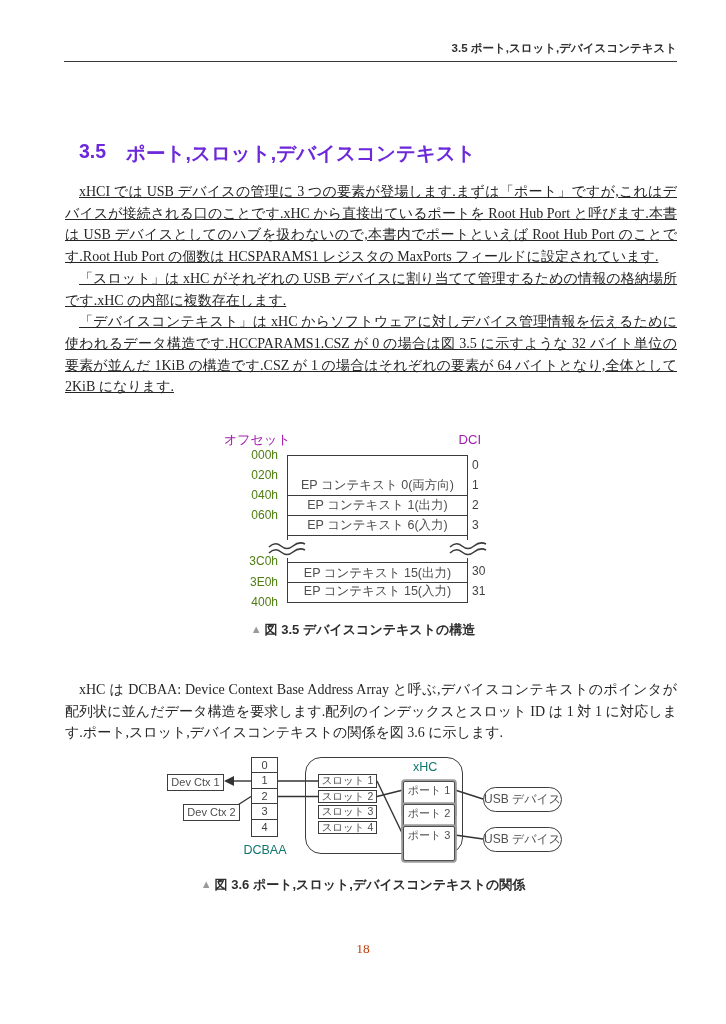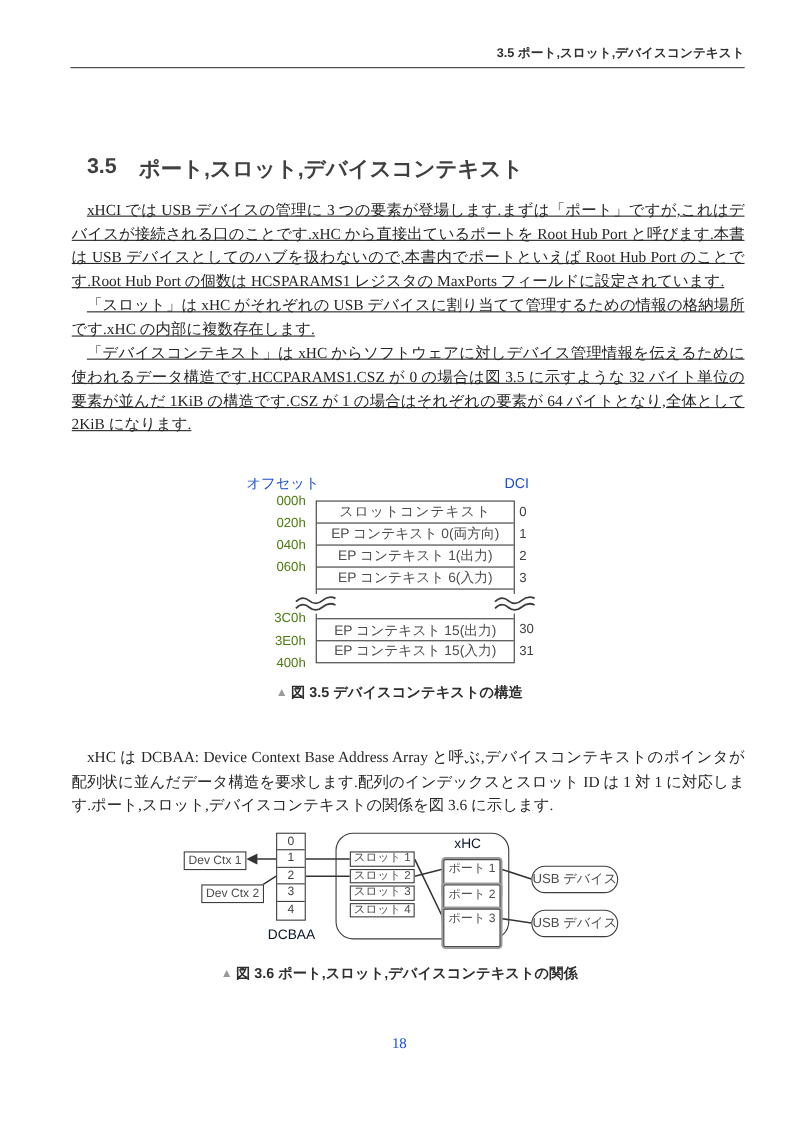--- a/index.html
+++ b/index.html
@@ -13,36 +13,36 @@
     position:absolute;top:41px;right:49px;
     font-family:"Liberation Sans","DejaVu Sans",sans-serif;
     font-weight:bold;font-size:11.5px;color:#303030;white-space:nowrap;
   }
   .head-rule{position:absolute;top:61px;left:64px;width:613px;height:0;border-top:1.3px solid #3a3a3a;}
 
   
   .section-heading{
     position:absolute;top:140px;left:79px;display:flex;gap:20px;
     font-family:"Liberation Sans","DejaVu Sans",sans-serif;
-    font-weight:bold;font-size:19.5px;color:#404040;white-space:nowrap;
+    font-weight:bold;font-size:19.5px;color:#6d28d9;white-space:nowrap;
   }
 
   
   .body-block{
     position:absolute;left:65px;width:612px;
     font-size:14px;line-height:21.7px;text-align:justify;
     word-break:break-all;overflow:hidden;
   }
   .body-block p{margin:0;text-indent:14px;}
   #body1{top:181px;height:248px;text-decoration:underline;}
   #body2{top:679px;height:70px;}
 
   
   .f35-label{position:absolute;font-family:"Liberation Sans","DejaVu Sans",sans-serif;
-    font-size:13px;color:#1d4ed8;white-space:nowrap;}
+    font-size:13px;color:#a21caf;white-space:nowrap;}
   .f35-box{position:absolute;left:287px;top:455px;width:181px;height:148px;
     border:1.6px solid #3c3c3c;box-sizing:border-box;}
   .f35-row{position:absolute;left:0;right:0;box-sizing:border-box;
     font-family:"Liberation Sans","DejaVu Sans",sans-serif;
     font-size:12.5px;color:#4d4d4d;text-align:center;white-space:nowrap;overflow:hidden;}
   .f35-off{position:absolute;left:228px;width:50px;text-align:right;
     font-family:"Liberation Sans","DejaVu Sans",sans-serif;
     font-size:12px;line-height:12px;color:#4d7c0f;}
   .f35-dci{position:absolute;left:472px;width:24px;text-align:left;
     font-family:"Liberation Sans","DejaVu Sans",sans-serif;
@@ -62,32 +62,32 @@
     font-family:"Liberation Sans","DejaVu Sans",sans-serif;color:#4d4d4d;
     text-align:center;white-space:nowrap;overflow:hidden;background:#fff;}
   .devctx{left:167px;width:57px;height:17px;font-size:11px;line-height:15px;text-align:center;}
   .dcbaa-col{position:absolute;left:251px;top:757px;width:27px;height:80px;
     border:1.5px solid #3c3c3c;box-sizing:border-box;background:#fff;}
   .dcbaa-cell{height:15.4px;line-height:15.4px;box-sizing:border-box;
     border-bottom:1px solid #3c3c3c;text-align:center;
     font-family:"Liberation Sans","DejaVu Sans",sans-serif;font-size:11px;color:#3f3f3f;}
   .dcbaa-cell:last-child{border-bottom:none;}
   .f36-text{position:absolute;font-family:"Liberation Sans","DejaVu Sans",sans-serif;
-    color:#0f172a;white-space:nowrap;}
+    color:#0f766e;white-space:nowrap;}
   .xhc-rect{position:absolute;left:305px;top:757px;width:158px;height:97px;
     border:1.6px solid #3c3c3c;border-radius:16px;box-sizing:border-box;}
   .slot{left:318px;width:59px;height:13.5px;font-size:10.5px;line-height:11.5px;border-width:1.2px;}
   .port{left:403px;width:52px;height:35px;font-size:11px;line-height:16px;
     border:1px solid #4c4c4c;box-shadow:0 0 0 1.8px #9b9b9b;border-radius:2px;}
   .usb{left:483px;width:79px;height:25px;font-size:12px;line-height:23px;
     border:1.6px solid #3c3c3c;border-radius:12.5px;}
   .connector-svg{position:absolute;left:0;top:750px;pointer-events:none;}
 
   .page-number{position:absolute;top:941px;left:0;width:726px;text-align:center;
-    font-size:13.5px;color:#1d4ed8;}
+    font-size:13.5px;color:#c2410c;}
 </style>
 </head>
 <body>
 
 <div class="page">
 
   <div class="running-head">3.5 ポート,スロット,デバイスコンテキスト</div>
   <div class="head-rule"></div>
 
   <div class="section-heading">
@@ -101,21 +101,20 @@
     <p>「デバイスコンテキスト」は xHC からソフトウェアに対しデバイス管理情報を伝えるために使われるデータ構造です.HCCPARAMS1.CSZ が 0 の場合は図 3.5 に示すような 32 バイト単位の要素が並んだ 1KiB の構造です.CSZ が 1 の場合はそれぞれの要素が 64 バイトとなり,全体として 2KiB になります.</p>
   </div>
   <div class="body-block" id="body2">
     <p>xHC は DCBAA: Device Context Base Address Array と呼ぶ,デバイスコンテキストのポインタが配列状に並んだデータ構造を要求します.配列のインデックスとスロット ID は 1 対 1 に対応します.ポート,スロット,デバイスコンテキストの関係を図 3.6 に示します.</p>
   </div>
 
   <div class="f35-label" style="left:224px;top:431px;">オフセット</div>
   <div class="f35-label" style="left:451px;top:432px;width:30px;text-align:right;">DCI</div>
 
   <div class="f35-box">
-    <div class="f35-row" style="top:0;height:20px;line-height:19px;border-bottom:1px solid #3c3c3c;letter-spacing:1px;">スロットコンテキスト</div>
     <div class="f35-row" style="top:20px;height:20px;line-height:19px;border-bottom:1px solid #3c3c3c;">EP コンテキスト 0(両方向)</div>
     <div class="f35-row" style="top:40px;height:20px;line-height:19px;border-bottom:1px solid #3c3c3c;">EP コンテキスト 1(出力)</div>
     <div class="f35-row" style="top:60px;height:20px;line-height:19px;border-bottom:1px solid #3c3c3c;">EP コンテキスト 6(入力)</div>
     <div class="f35-row" style="top:106px;height:21px;line-height:20px;border-top:1px solid #3c3c3c;border-bottom:1px solid #3c3c3c;">EP コンテキスト 15(出力)</div>
     <div class="f35-row" style="top:127px;height:17px;line-height:17px;">EP コンテキスト 15(入力)</div>
   </div>
 
   <svg class="squiggle" style="left:267px;top:540px;" viewBox="0 0 40 18">
     <rect x="0" y="0" width="40" height="18" fill="#ffffff"></rect>
     <path d="M2 7 Q 8 1, 14 6 T 26 6 T 38 4" fill="none" stroke="#3c3c3c" stroke-width="1.6"></path>

